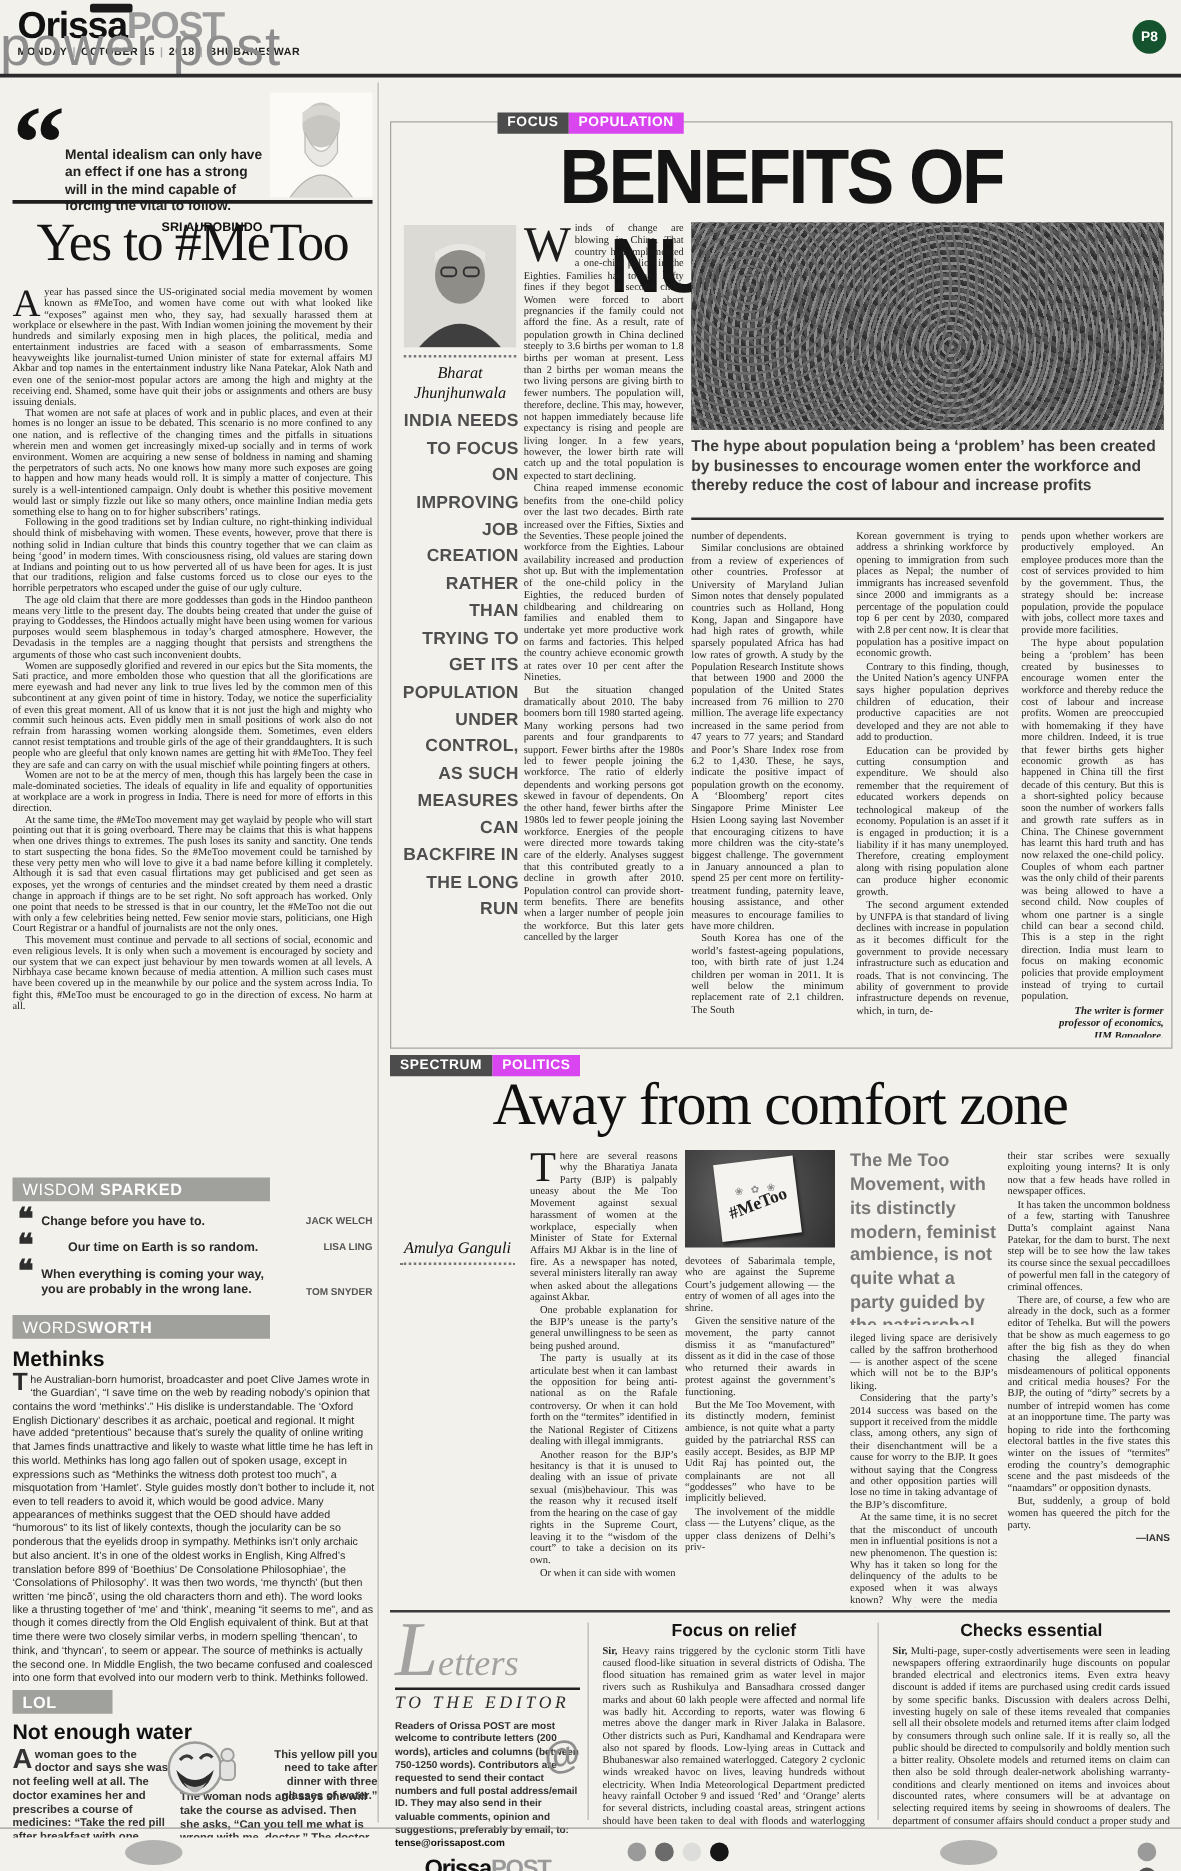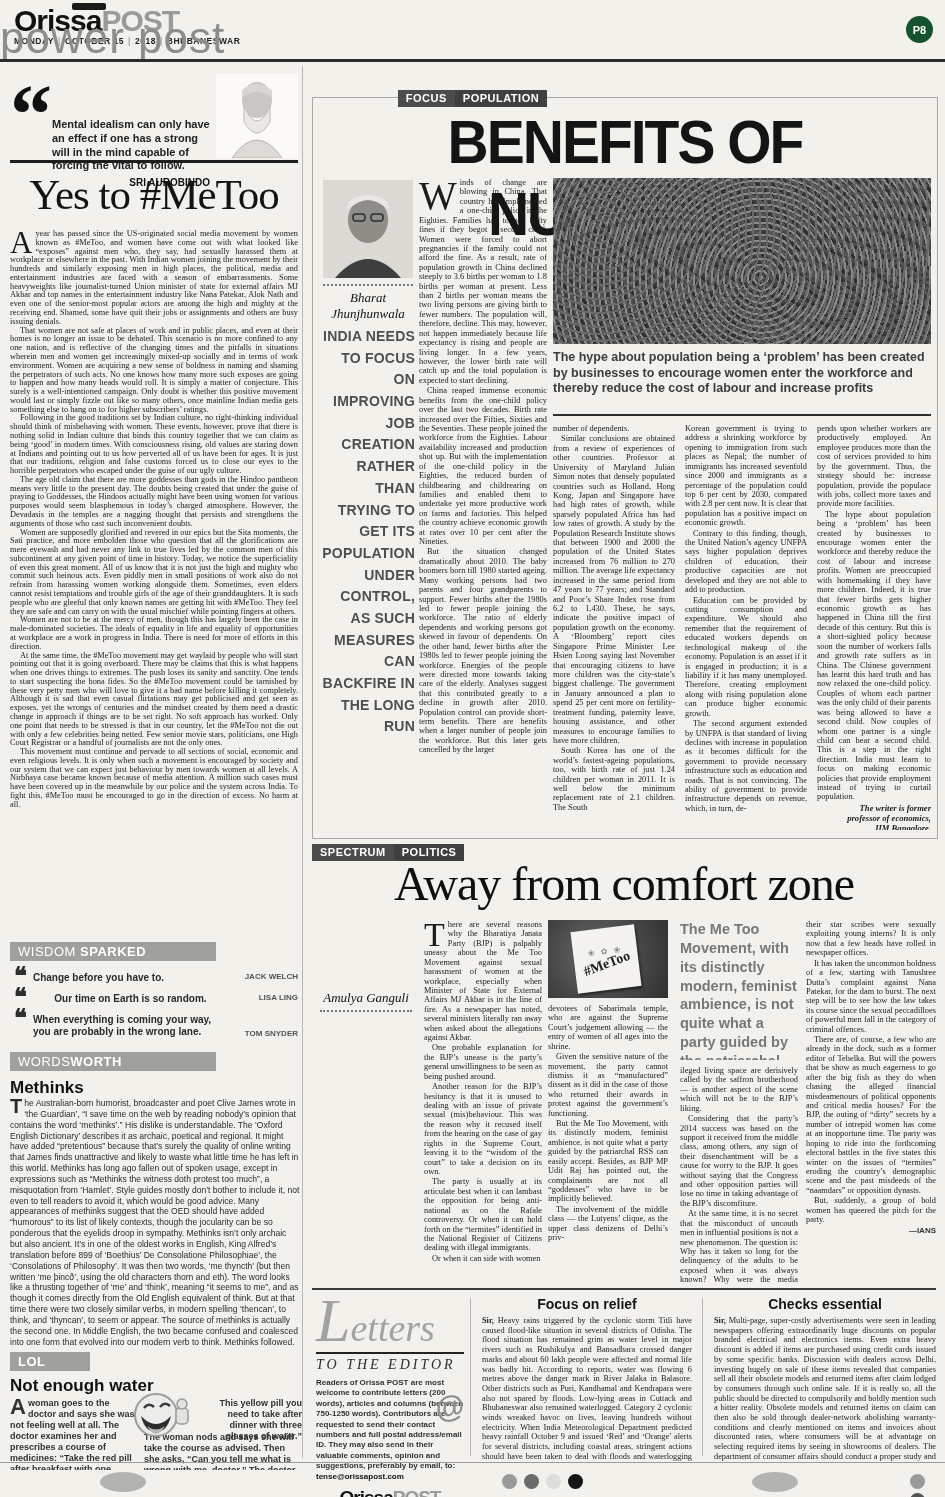--- a/index.html
+++ b/index.html
@@ -17,21 +17,21 @@
   .dateline .sep{color:#aaa;margin:0 4px;}
   .powerpost{font-size:44px;color:#8d8d8d;letter-spacing:1px;}
   .pagenum{width:27px;height:27px;border-radius:50%;background:#14532d;color:#fff;
            font-size:11px;font-weight:bold;display:flex;align-items:center;justify-content:center;}
   .header-rule{height:3px;background:#2b2b2b;}
 
   
   .kicker span{display:inline-block;color:#fff;font-weight:bold;font-size:11px;
                padding:2px 8px 3px;letter-spacing:.5px;}
   .kicker .k1{background:#4c4c4c;}
-  .kicker .k2{background:#404040;}
+  .kicker .k2{background:#d946ef;}
 
   
   .bigquote{font-family:"Liberation Serif",serif;font-size:84px;font-weight:bold;color:#111;
             line-height:.55;letter-spacing:-4px;}
   .qtext{font-size:11px;font-weight:bold;color:#222;line-height:1.25;}
   .qauthor{font-size:10px;font-weight:bold;color:#111;text-align:right;margin-top:4px;}
   .ed-headline{font-size:43px;color:#141414;text-align:center;letter-spacing:-1px;font-weight:500;}
   .ed-body p{margin:0;font-size:8.3px;line-height:1.06;text-indent:10px;}
   .ed-body p:first-child{text-indent:0;}
   .dc3::first-letter{float:left;font-size:31px;line-height:.78;padding:1px 3px 0 0;font-weight:500;}
@@ -78,21 +78,21 @@
   .metoo-card{background:#f4f3ef;box-shadow:1px 2px 3px rgba(0,0,0,.6);transform:rotate(-7deg);
               display:flex;align-items:center;justify-content:center;flex-direction:column;}
   .metoo-card .tag{font-family:"Liberation Serif",serif;font-weight:bold;font-size:14px;color:#222;
                    transform:rotate(-14deg);}
   .metoo-card .flower{font-size:8px;color:#8a8a8a;letter-spacing:2px;}
   .credit{font-weight:bold;font-size:8px;color:#333;}
 
   
   .letters-logo{font-family:"Liberation Serif",serif;font-style:italic;color:#a3a2a0;}
   .letters-logo .L{font-size:62px;line-height:.8;}
-  .letters-logo .rest{font-size:38px;}
+  .letters-logo .rest{font-size:29px;}
   .tte{font-family:"Liberation Serif",serif;font-style:italic;font-size:14px;letter-spacing:3px;color:#2d2d2d;}
   .letters-info{font-size:8px;font-weight:bold;color:#333;line-height:1.3;}
   .letter-title{font-size:14px;font-weight:bold;color:#151515;}
   .letter-body{font-family:"Liberation Serif",serif;font-size:8.3px;line-height:1.17;color:#1e1e1e;}
   .letter-body .sal{font-weight:bold;}
   .at-icon{font-size:30px;font-weight:bold;color:#8f8f8f;transform:rotate(-12deg);}
 
   .vrule{width:1px;background:#b9b8b4;}
   .hrule-grey{height:1px;background:#9d9c98;}
   .hrule-dark{height:2px;background:#3a3a3a;}
@@ -253,22 +253,22 @@
     <span class="k1">SPECTRUM</span><span class="k2">POLITICS</span>
   </div>
   <div class="abs sp-headline" style="left:312px;top:856px;width:624px;">Away from comfort zone</div>
 
   <div class="abs authorname" style="left:314px;top:990px;width:104px;">Amulya Ganguli</div>
   <div class="abs dotrule" style="left:320px;top:1010px;width:92px;"></div>
 
   <div class="abs sp-col just hide" style="left:424px;top:920px;width:118px;height:366px;">
     <p class="dcT">There are several reasons why the Bharatiya Janata Party (BJP) is palpably uneasy about the Me Too Movement against sexual harassment of women at the workplace, especially when Minister of State for External Affairs MJ Akbar is in the line of fire. As a newspaper has noted, several ministers literally ran away when asked about the allegations against Akbar.</p>
     <p>One probable explanation for the BJP’s unease is the party’s general unwillingness to be seen as being pushed around.</p>
+    <p>The party is usually at its articulate best when it can lambast the opposition for being anti-national as on the Rafale controversy. Or when it can hold forth on the “termites” identified in the National Register of Citizens dealing with illegal immigrants.</p>
     <p>Another reason for the BJP’s hesitancy is that it is unused to dealing with an issue of private sexual (mis)behaviour. This was the reason why it recused itself from the hearing on the case of gay rights in the Supreme Court, leaving it to the “wisdom of the court” to take a decision on its own.</p>
-    <p>The party is usually at its articulate best when it can lambast the opposition for being anti-national as on the Rafale controversy. Or when it can hold forth on the “termites” identified in the National Register of Citizens dealing with illegal immigrants.</p>
     <p>Or when it can side with women</p>
   </div>
 
   <div class="abs metoo-photo" style="left:548px;top:920px;width:120px;height:78px;">
     <div class="metoo-card abs" style="left:26px;top:8px;width:64px;height:62px;">
       <div class="flower">❀ ✿ ❀</div>
       <div class="tag">#MeToo</div>
     </div>
   </div>
   <div class="abs sp-col just hide" style="left:548px;top:1004px;width:120px;height:282px;">

